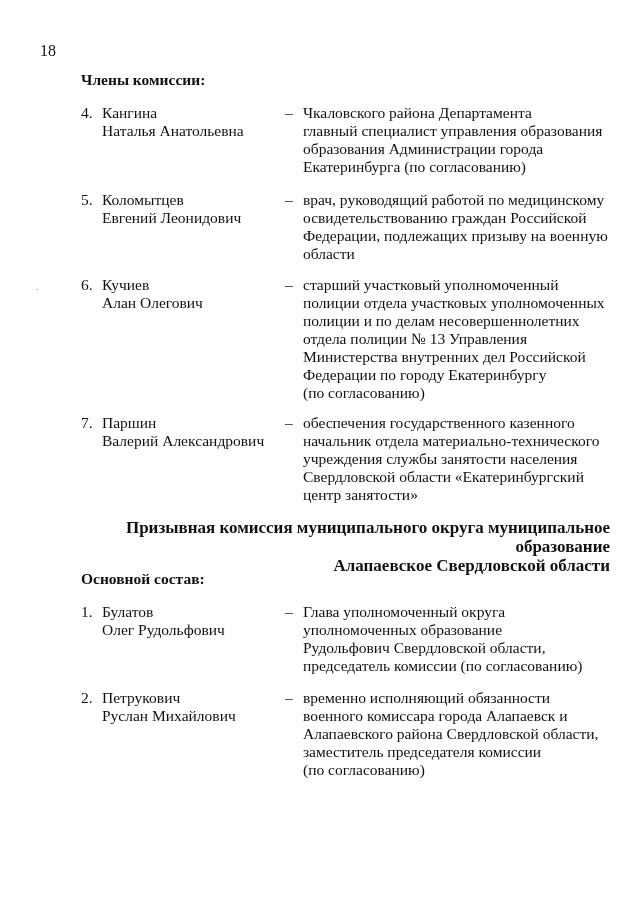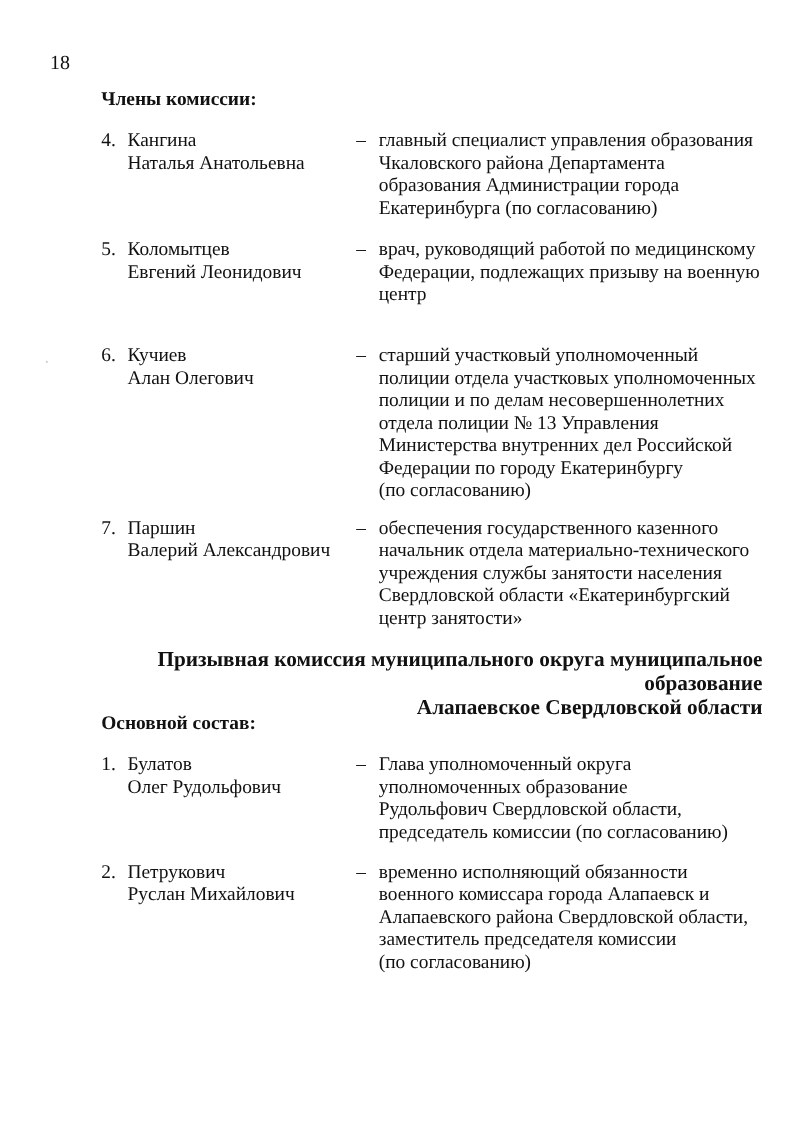--- a/index.html
+++ b/index.html
@@ -95,38 +95,39 @@
   <div class="section-heading" style="top:71px;text-align:right;">Члены комиссии:</div>
 
   <div class="entry" style="top:104px;">
     <span class="num">4.</span>
     <div class="name">
       <span>Кангина</span>
       <span>Наталья Анатольевна</span>
     </div>
     <span class="dash">–</span>
     <div class="role">
+      <span>Чкаловского района Департамента</span>
       <span>главный специалист управления образования</span>
-      <span>Чкаловского района Департамента</span>
       <span>образования Администрации города</span>
       <span>Екатеринбурга (по согласованию)</span>
     </div>
   </div>
 
   <div class="entry" style="top:191px;">
     <span class="num">5.</span>
     <div class="name">
       <span>Коломытцев</span>
       <span>Евгений Леонидович</span>
     </div>
     <span class="dash">–</span>
     <div class="role">
       <span>врач, руководящий работой по медицинскому</span>
+      <span>освидетельствованию граждан Российской</span>
       <span>Федерации, подлежащих призыву на военную</span>
-      <span>центр</span>
+      <span>области</span>
     </div>
   </div>
 
   <div class="speck"></div>
 
   <div class="entry" style="top:276px;">
     <span class="num">6.</span>
     <div class="name">
       <span>Кучиев</span>
       <span>Алан Олегович</span>

